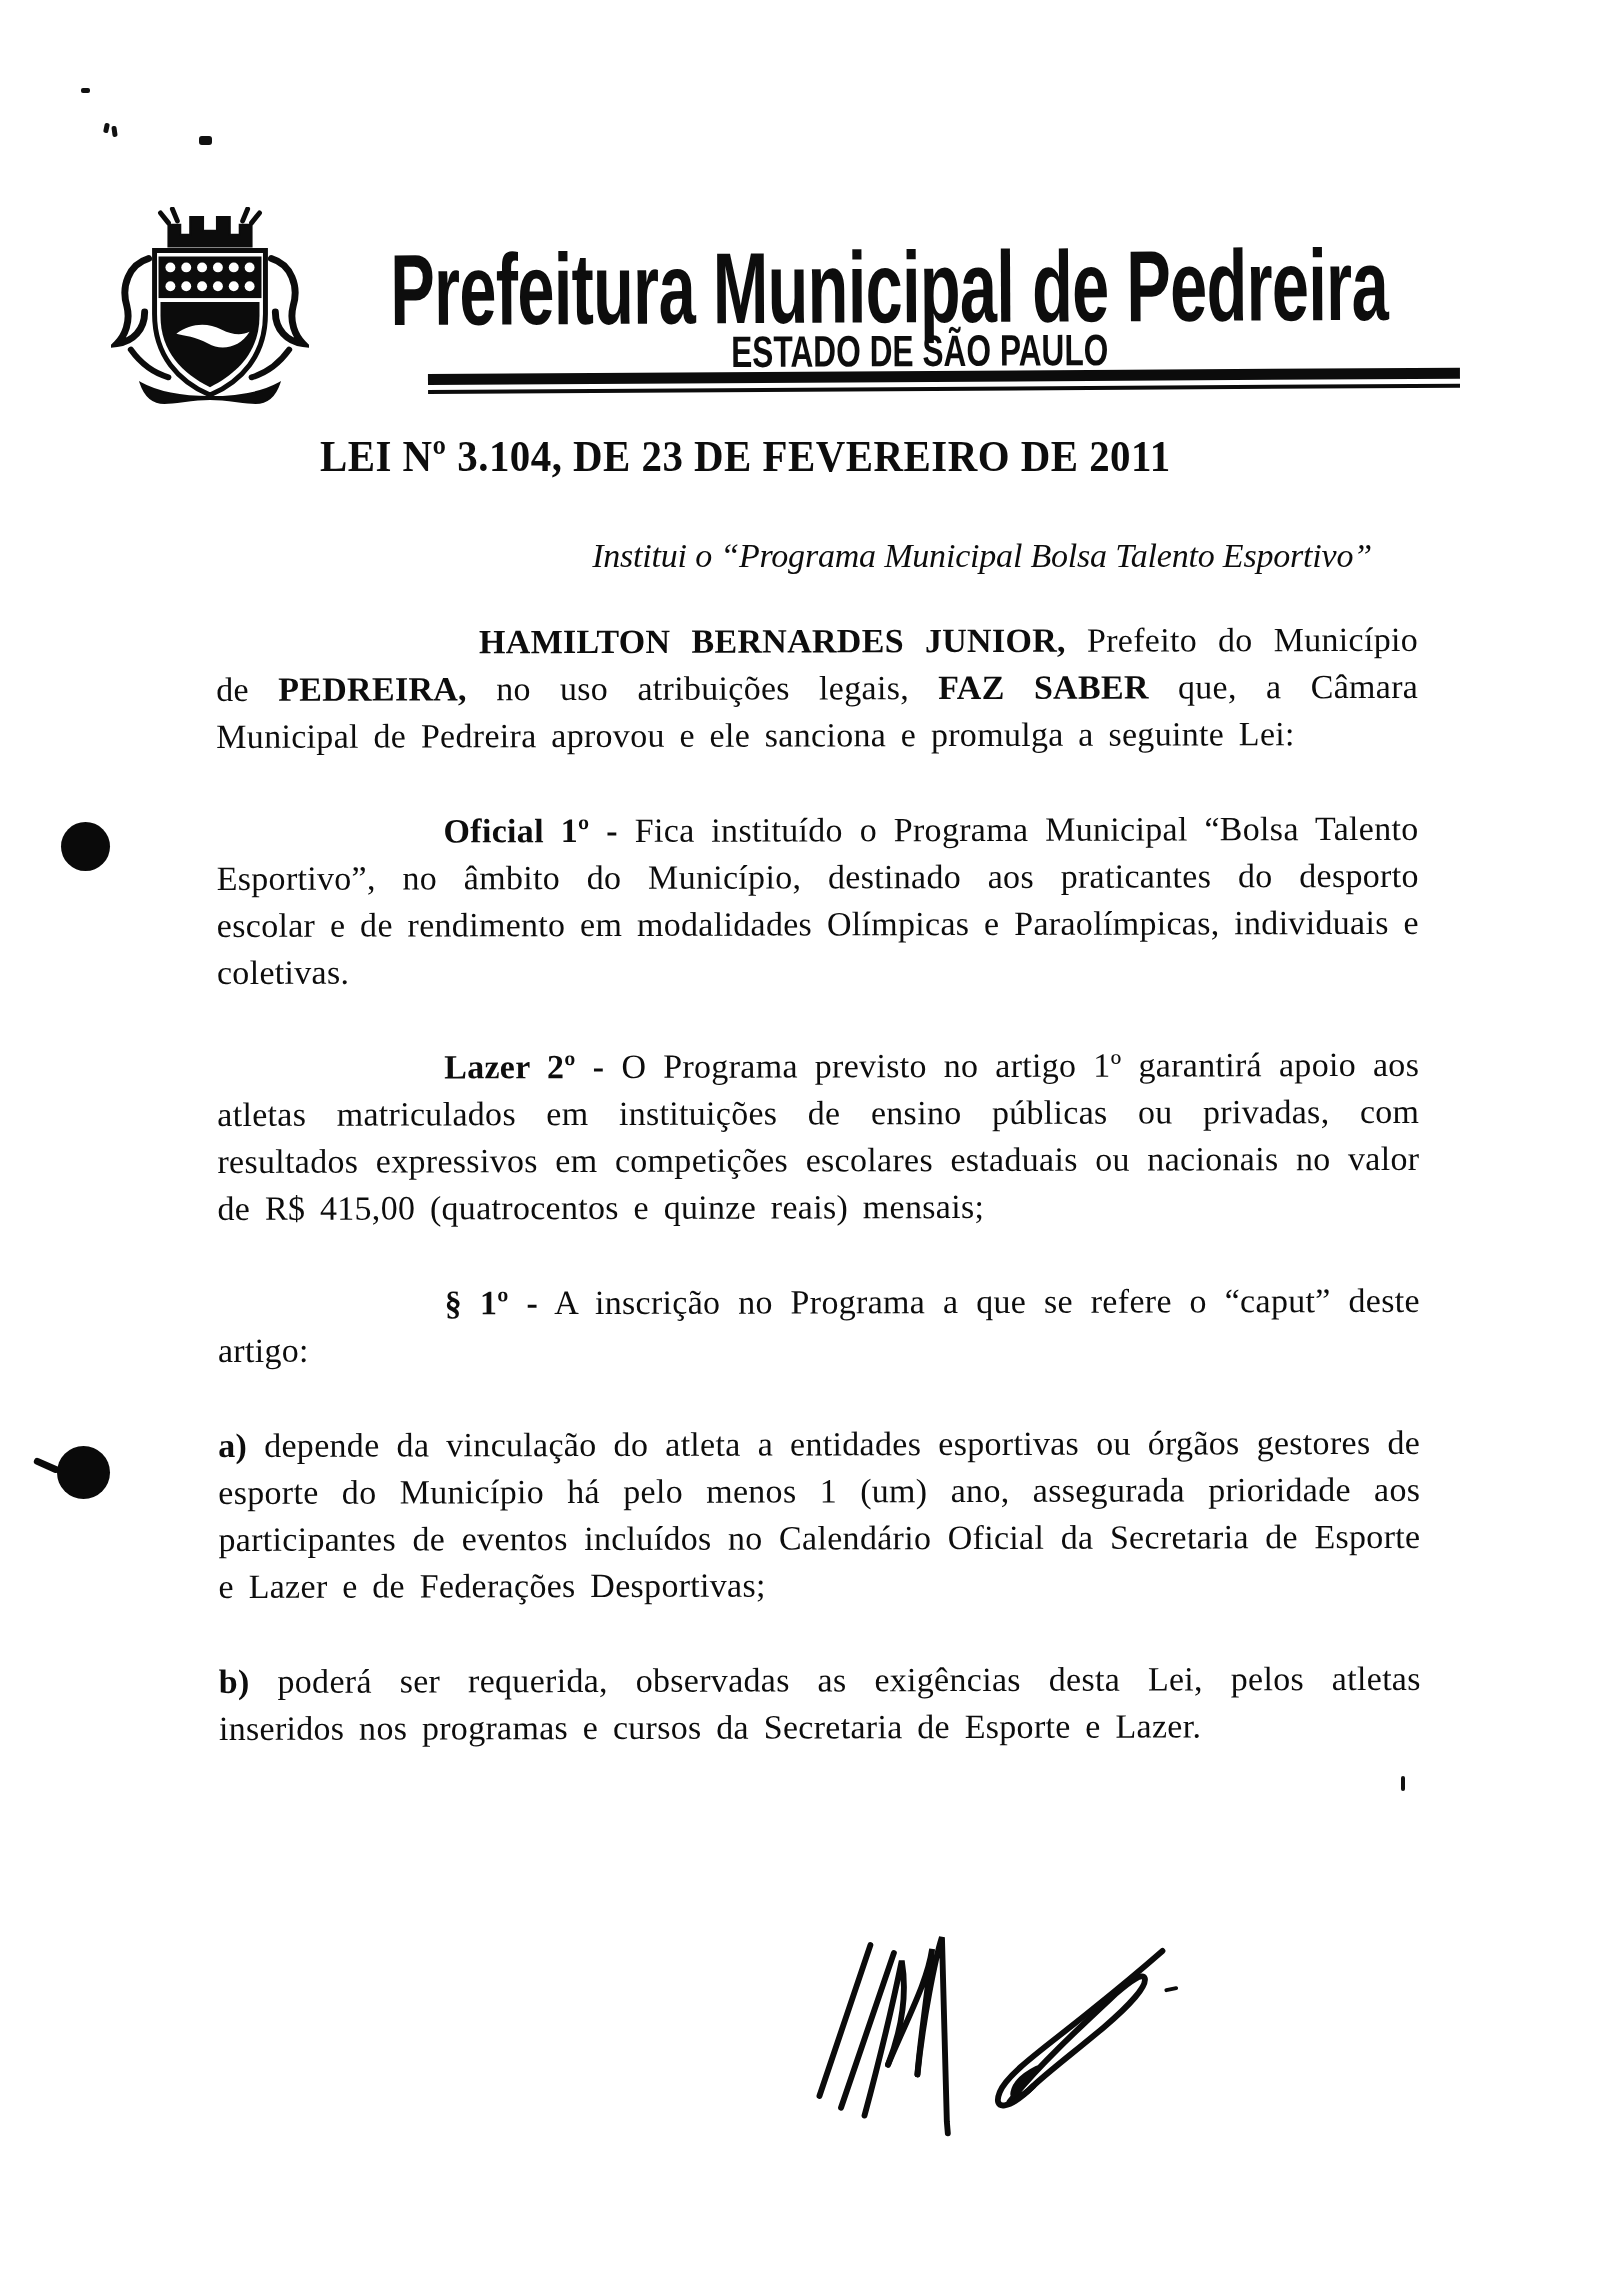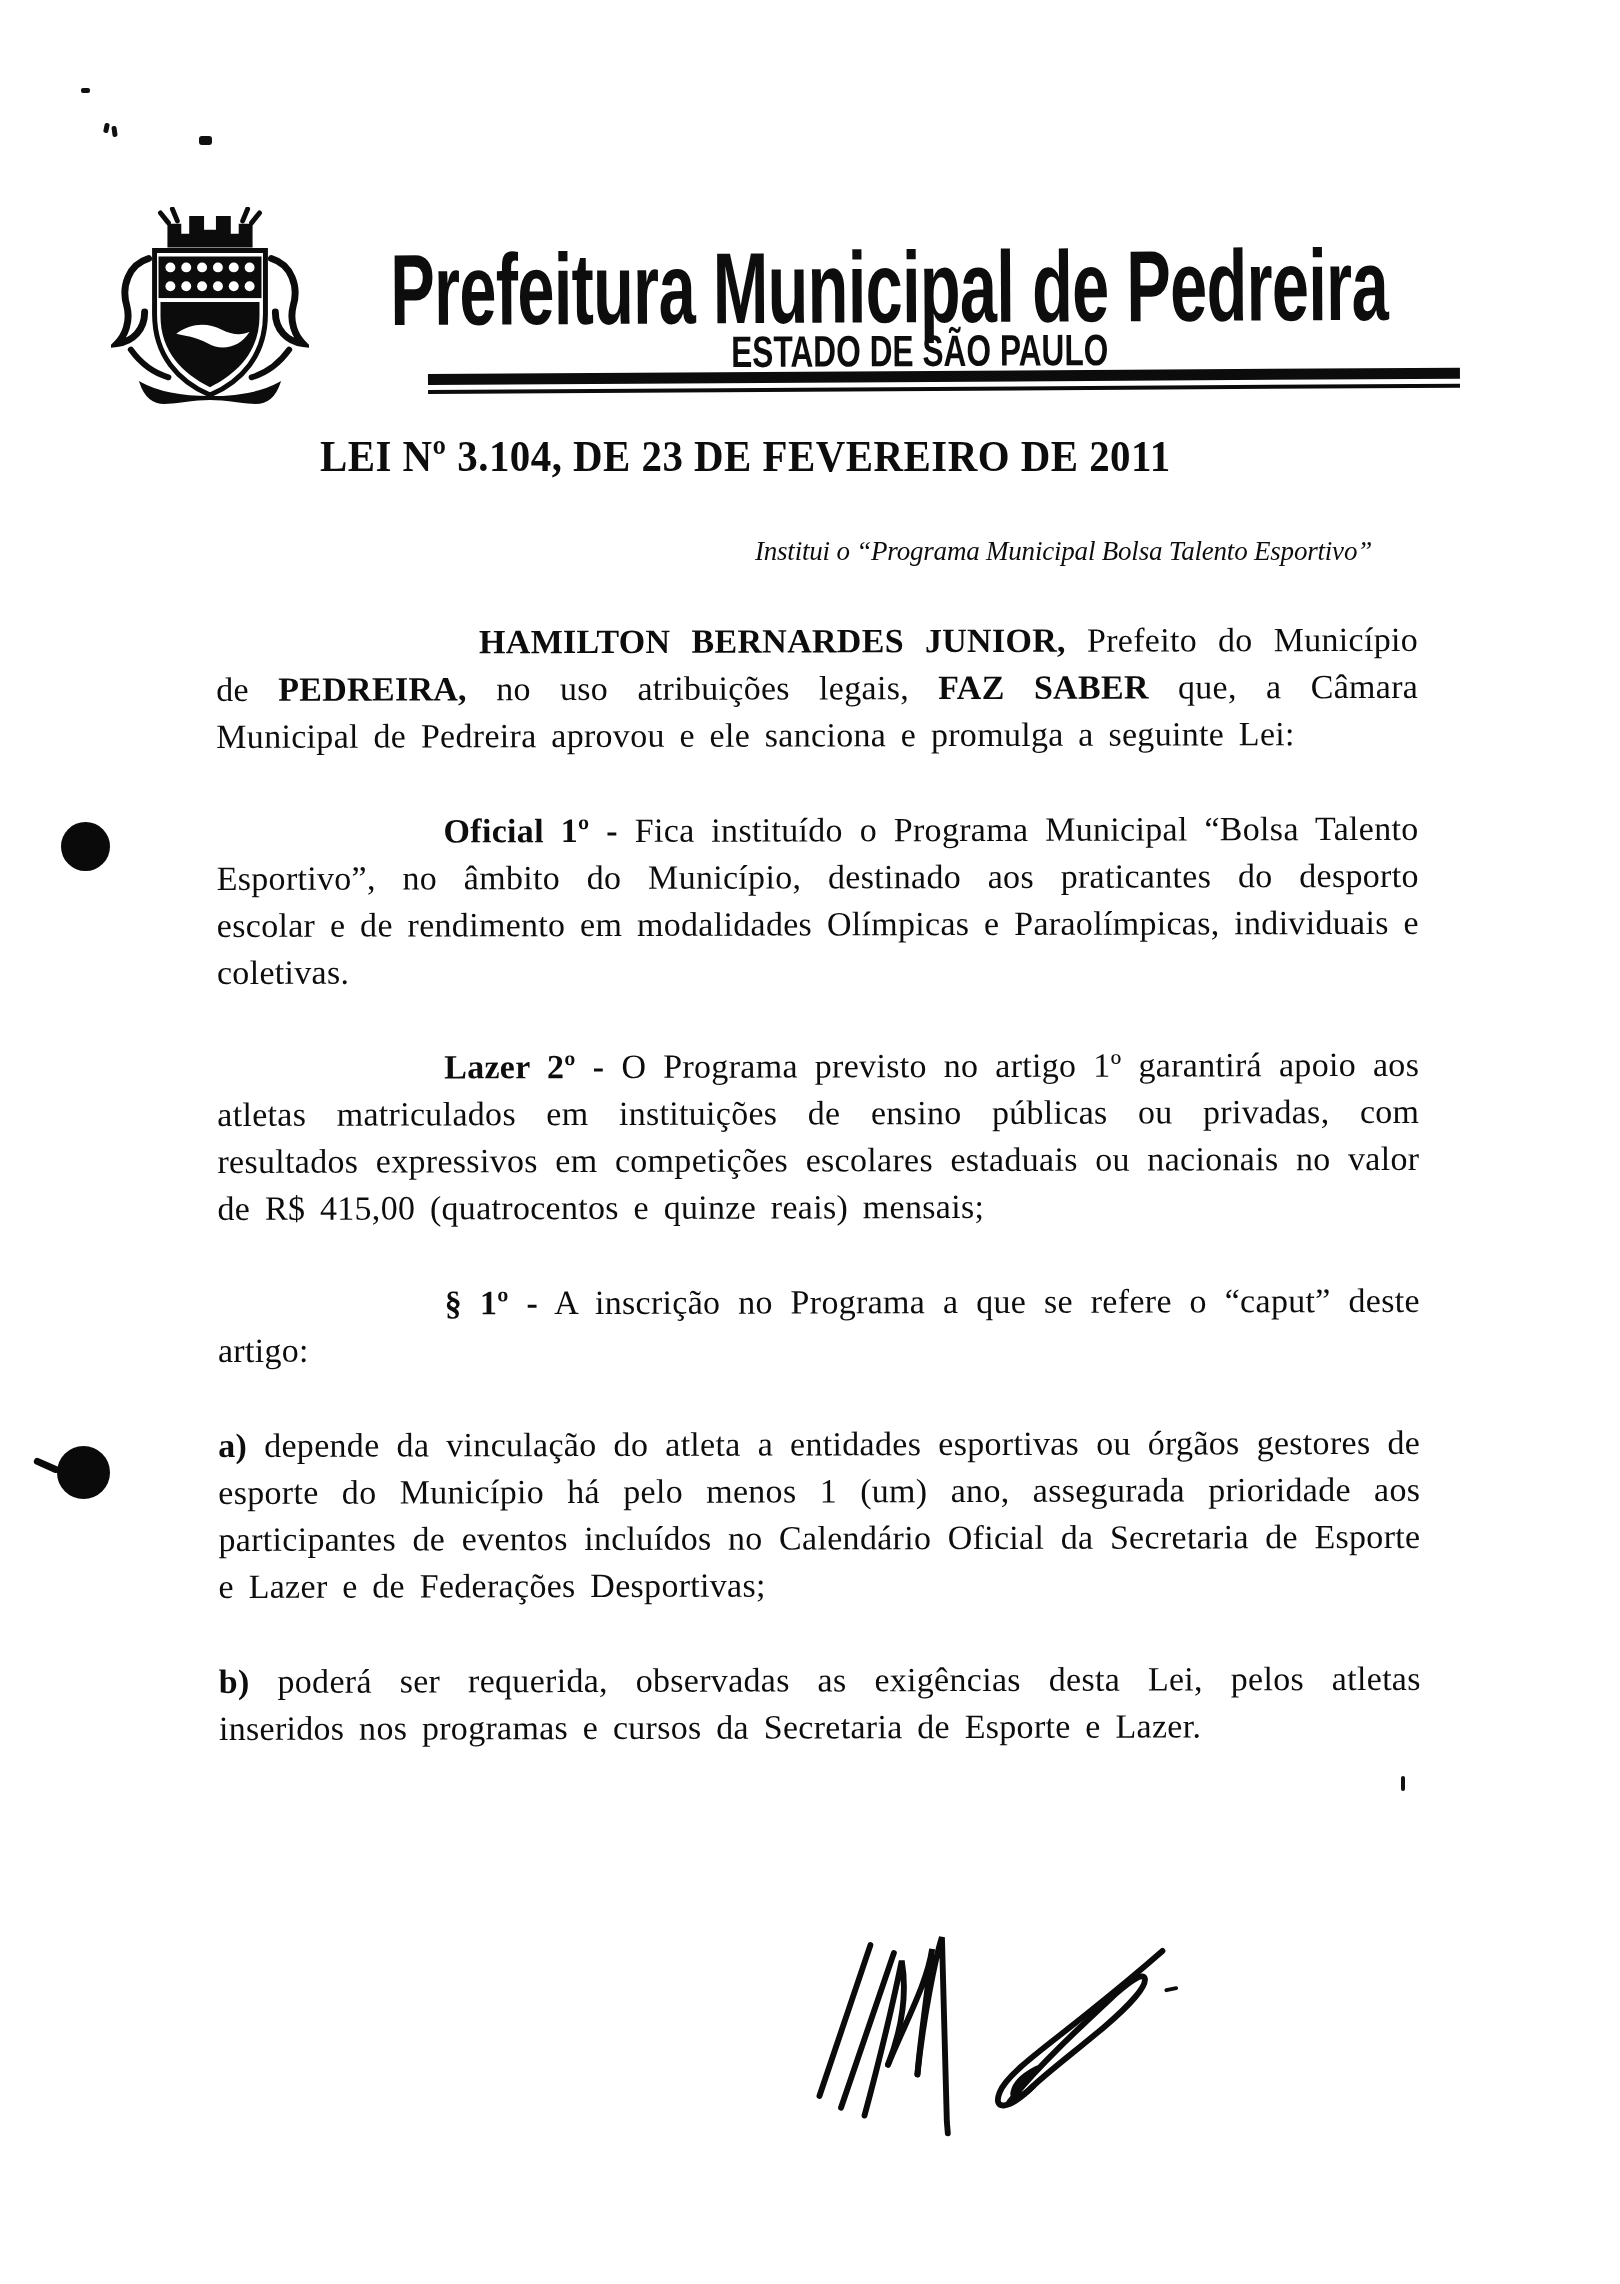--- a/index.html
+++ b/index.html
@@ -29,21 +29,21 @@
   .header-rule .bar-thin{height:3.9px;background:#0c0c0c;margin-top:4.9px;}
   .logo{position:absolute;left:111px;top:207px;width:198px;height:198px;}
   
   .law-title{
     position:absolute;left:320px;top:435px;margin:0;
     font-size:44px;font-weight:700;line-height:1;white-space:nowrap;
     letter-spacing:0.5px;transform:scaleX(0.93);transform-origin:left top;
   }
   .law-epigraph{
     position:absolute;left:588px;top:537px;width:784px;margin:0;
-    font-size:27px;font-style:italic;text-align:right;line-height:1.1;
+    font-size:34px;font-style:italic;text-align:right;line-height:1.1;
     letter-spacing:-0.2px;white-space:nowrap;
   }
   
   .law-body{
     position:absolute;left:216px;top:619px;width:1202px;
     font-size:34px;line-height:47px;text-align:justify;
     letter-spacing:0.3px;word-spacing:5.9px;
     transform:rotate(-0.15deg);transform-origin:left top;
   }
   .law-body p{margin:0 0 48px 0;}

